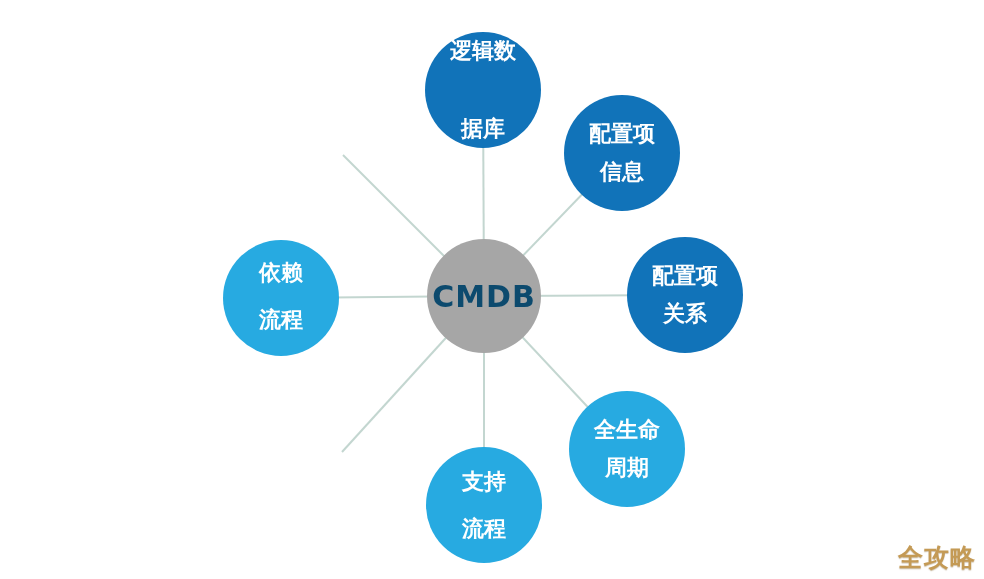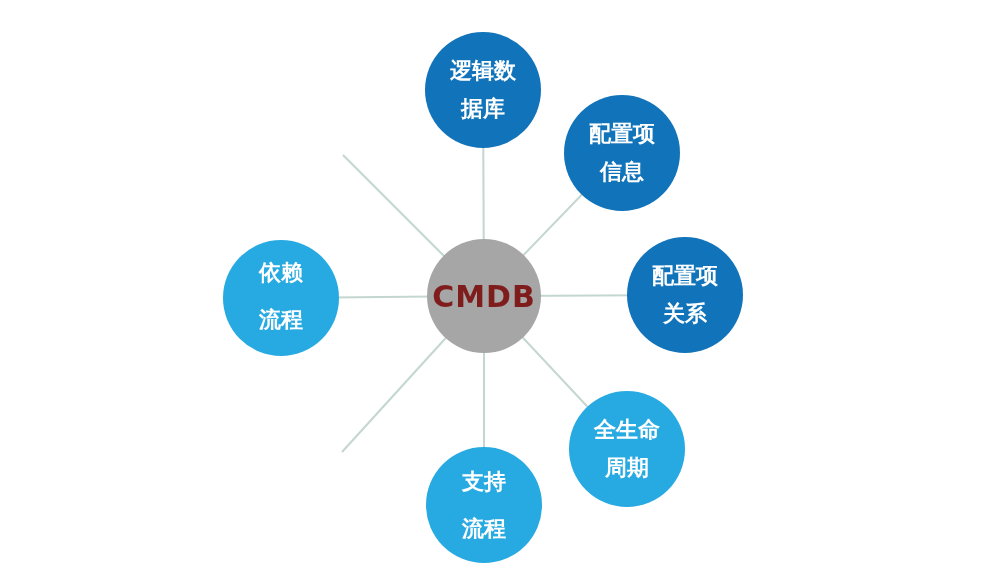--- a/index.html
+++ b/index.html
@@ -37,24 +37,24 @@
   .node .l{display:block;line-height:1.75;}
   .node.wide-gap .l{line-height:2.15;}
   .node.center-node{
     background:var(--gray);
     width:114px;height:114px;
   }
   .center-label{
     font-size:30px;
     font-weight:bold;
     letter-spacing:1px;
-    color:#7f1d1d;
+    color:#0c4a6e;
   }
   
-  .n0{left:425px;top:32px;}
+  .n0{left:425px;top:32px;justify-content:space-between;}
   .n1{left:564px;top:95px;}
   .n2{left:627px;top:237px;}
   .n3{left:569px;top:391px;}
   .n4{left:426px;top:447px;}
   .n5{left:284px;top:394px;}
   .n6{left:223px;top:240px;font-family:Liberation Mono, monospace;}
   .n7{left:285px;top:97px;}
   .center-node{left:427px;top:239px;}
   .watermark{
     position:absolute;
@@ -111,14 +111,15 @@
     <span class="l">流程</span>
   </div>
 
 
   <div class="node light wide-gap n6">
     <span class="l">依赖</span>
     <span class="l">流程</span>
   </div>
 
 
+  <div class="watermark">全攻略</div>
 
 </div>
 
 </body></html>

